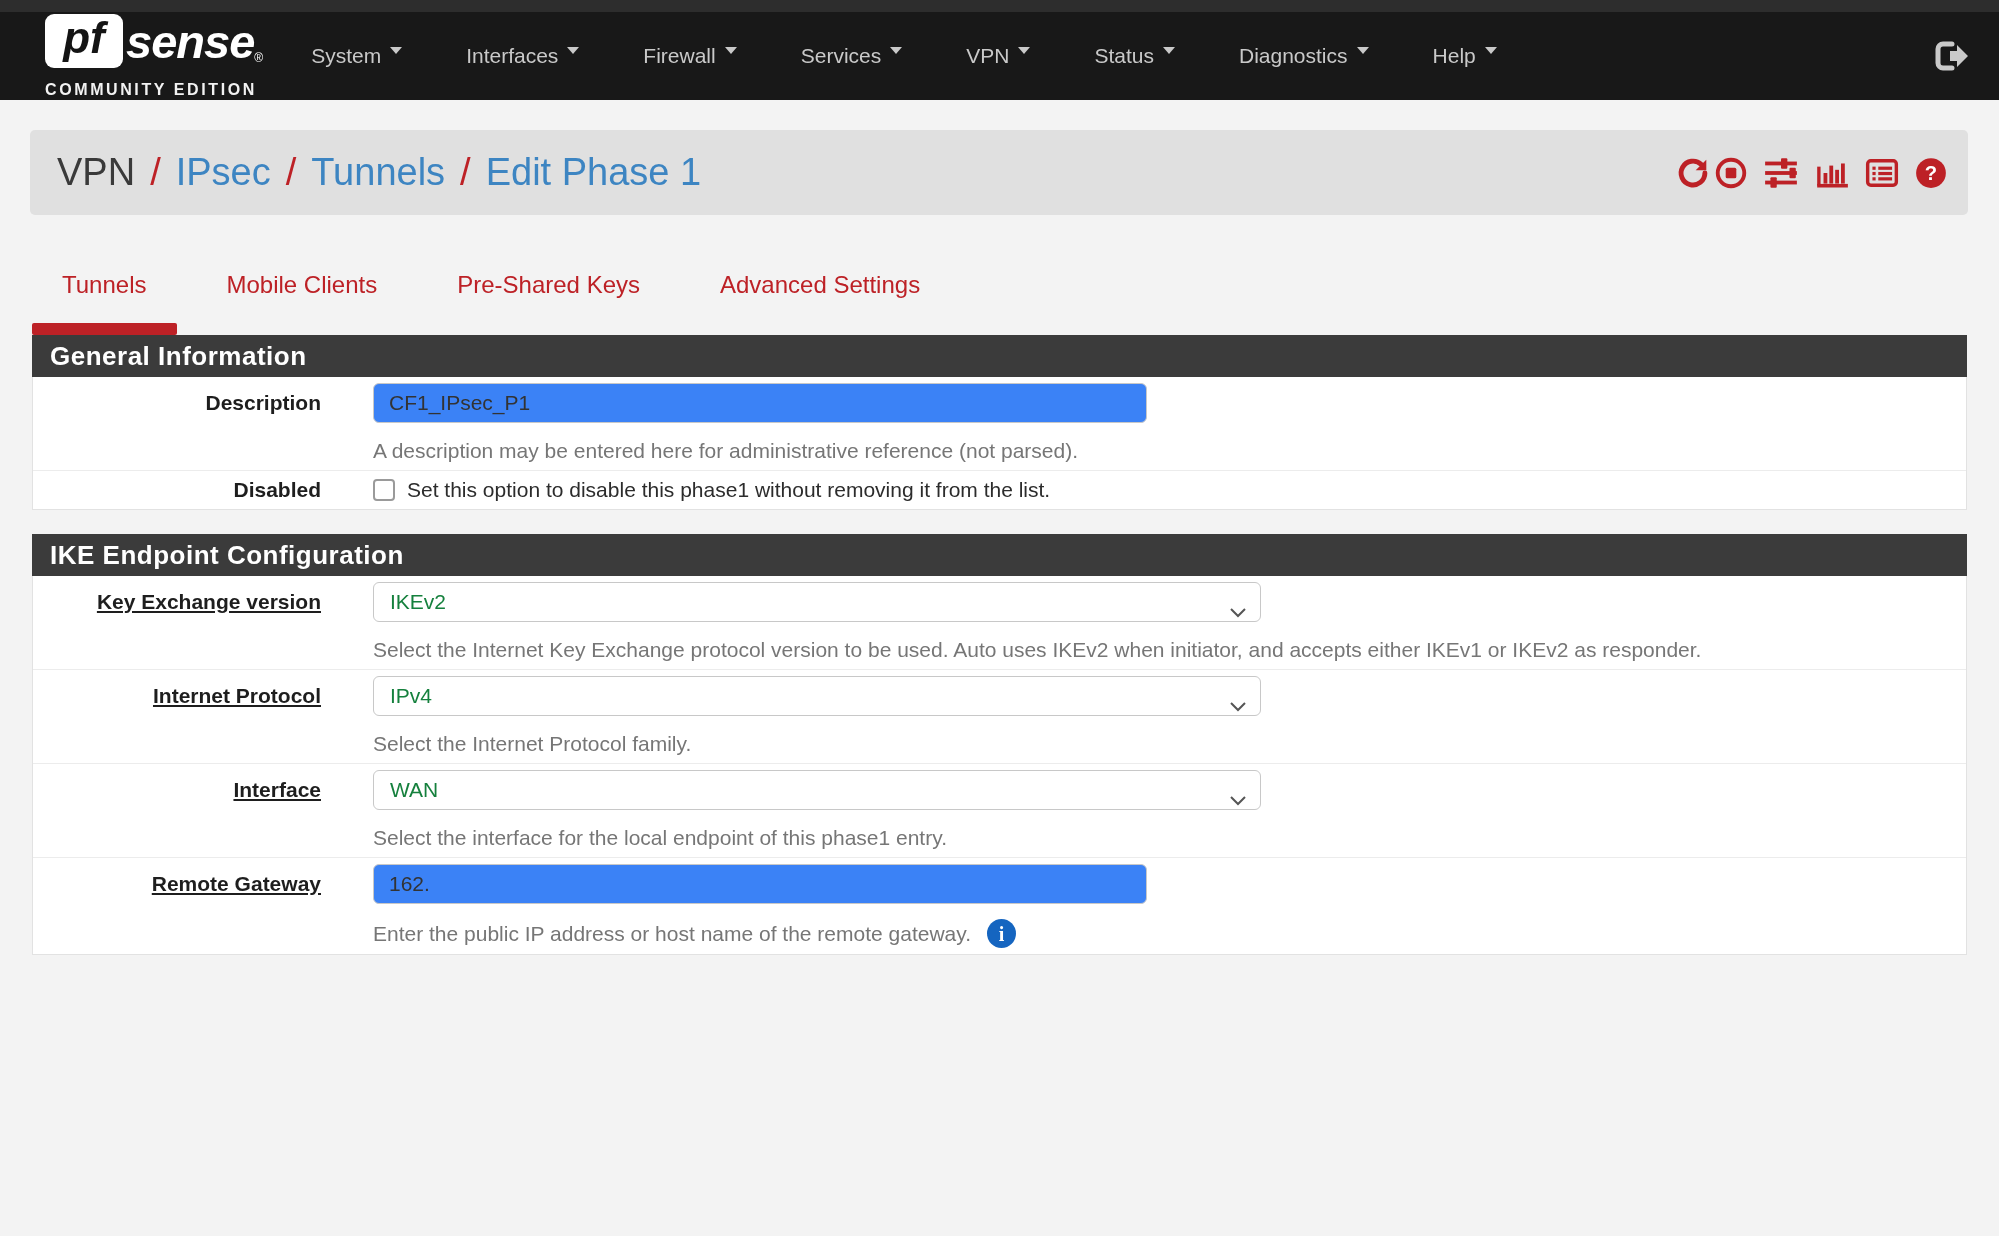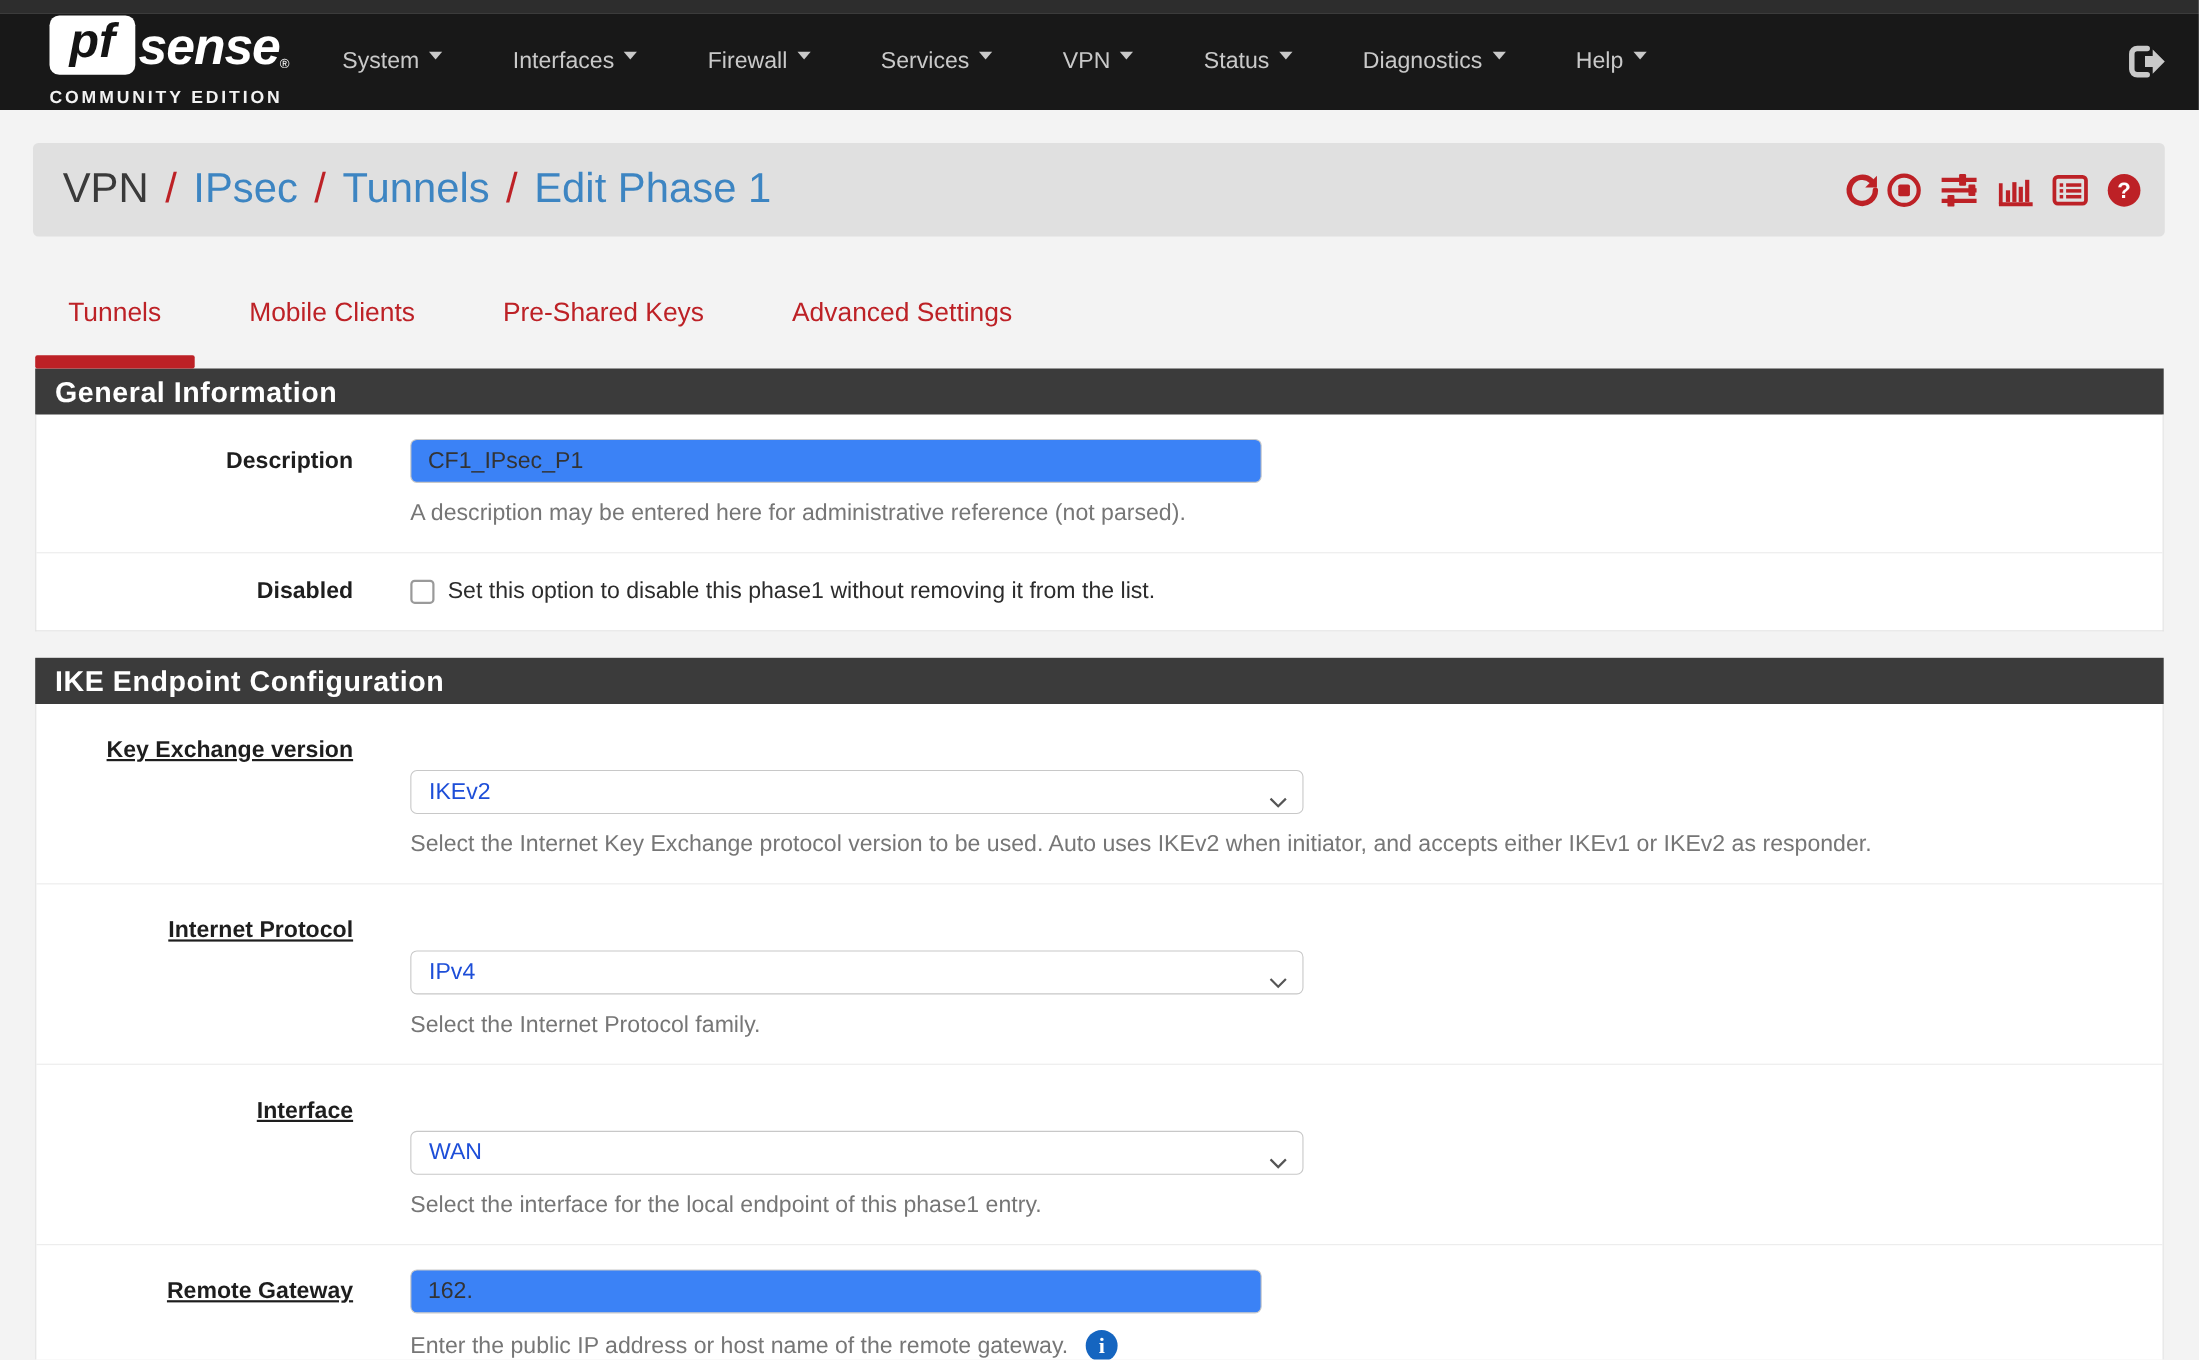--- a/index.html
+++ b/index.html
@@ -74,40 +74,40 @@
 
   
   .panel { margin:0 32px; }
   .panel + .panel { margin-top:24px; }
   .panel-heading {
     background:#3b3b3b; color:#fff; font-weight:bold;
     font-size:26px; height:42px; line-height:42px; padding:0 18px;
     letter-spacing:.5px;
   }
   .panel-body { background:#fff; border:1px solid #e2e2e2; border-top:none; }
-  .frow { display:flex; padding:22px 0; }
+  .frow { display:flex; padding:6px 0; }
   .frow + .frow { border-top:1px solid #ececec; }
   .lbl {
     width:288px; text-align:right; font-weight:bold; color:#1e1e1e;
     flex:none; line-height:26px;
   }
   .lbl.u { text-decoration:underline; }
   .ctl-row .lbl { padding-top:7px; }
   .ctl { margin-left:52px; flex:1; }
   .help { color:#767676; margin-top:15px; line-height:26px; display:flex; align-items:center; }
 
   .txt-input {
     width:774px; height:40px; border:1px solid #c8c8c8; border-radius:6px;
     padding:0 15px; font-size:21px; color:#333;
     font-family:"Liberation Sans", sans-serif; background:#3b82f6; outline:none;
   }
   .sel {
-    width:812px; height:40px; border:1px solid #c8c8c8; border-radius:6px;
+    width:888px; height:40px; border:1px solid #c8c8c8; border-radius:6px;
     background:#fff; display:flex; align-items:center; padding:0 16px;
-    color:#1d4ed8; cursor:pointer; position:relative;margin-top:38px;
+    color:#15803d; cursor:pointer; position:relative;
   }
   .sel .chev { position:absolute; right:14px; top:16px; }
 
   .chk-line { display:flex; align-items:center; gap:12px; color:#2c2c2c; line-height:26px; }
   .chk {
     appearance:none; -webkit-appearance:none; width:22px; height:22px;
     border:2px solid #9a9a9a; border-radius:4px; background:#fff;
     flex:none; cursor:pointer;
   }
   .static-val { color:#2c2c2c; line-height:26px; }

